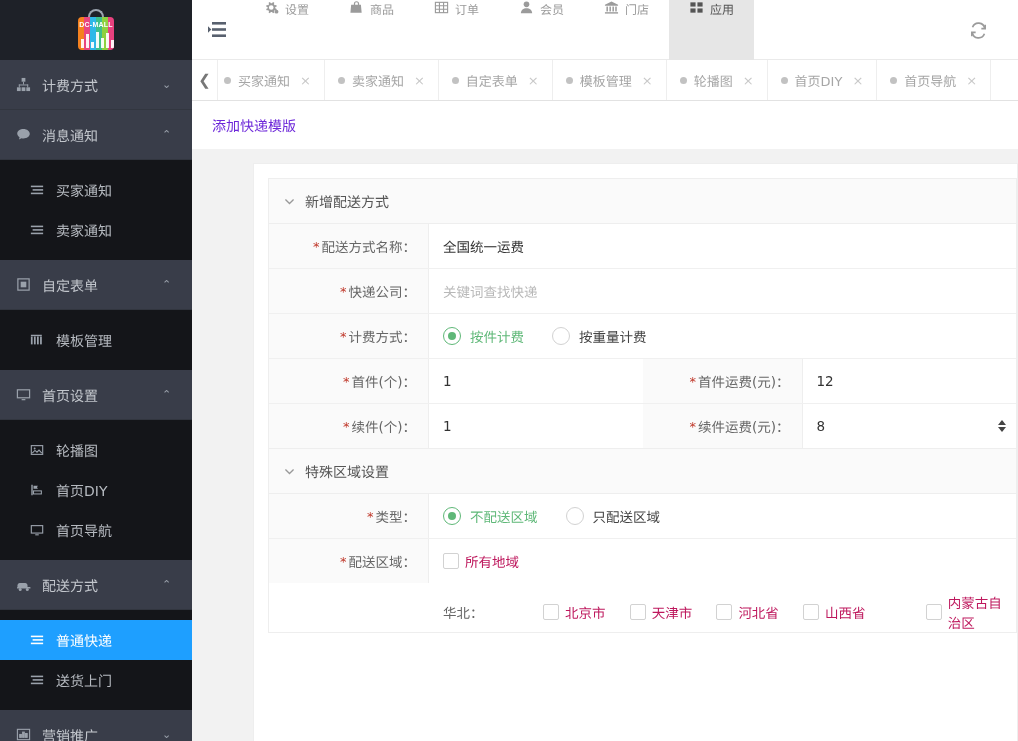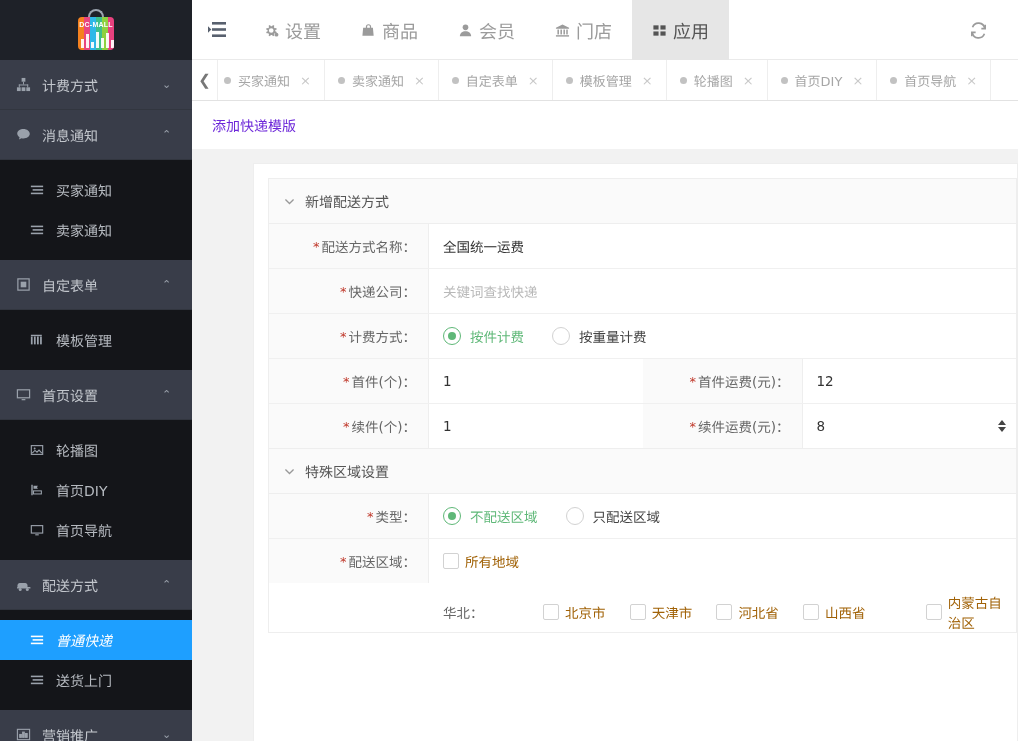--- a/index.html
+++ b/index.html
@@ -77,21 +77,21 @@
   .m-top .m-arrow { flex: 0 0 14px; color: #9aa1ab; font-size: 11px; }
   .m-sub {
     display: flex; align-items: center;
     height: 40px; padding: 0 16px 0 30px;
     background: #141519;
     color: #b6bac0;
     font-size: 14px; cursor: pointer;
   }
   .m-sub .m-ic { width: 22px; flex: 0 0 22px; display: flex; align-items: center; color: #9aa1ab; }
   .m-sub .m-label { margin-left: 4px; }
-  .m-sub.active { background: #1E9FFF; color: #fff; font-style: italic; }
+  .m-sub.active { background: #1E9FFF; color: #fff; }
   .m-sub.active .m-ic { color: #fff; }
   .m-group-pad { height: 10px; background: #141519; }
 
   svg.ic { display:block; }
 
   
   #main { position: absolute; left: 192px; top: 0; right: 0; height: 741px; background: #f2f2f2; }
 
   
   #topbar {
@@ -99,23 +99,23 @@
     border-bottom: 1px solid #eaeaea;
     display: flex; align-items: stretch;
     position: relative;
   }
   .collapse-btn {
     width: 52px; display: flex; align-items: center; justify-content: center;
     color: #58606e; cursor: pointer;
   }
   .nav-items { display: flex; align-items: stretch; }
   .nav-item {
-    display: flex; align-items: center; gap: 6px;
+    display: flex; align-items: flex-start; gap: 6px;
     padding: 0 20px; height: 60px;
-    color: #9b9b9b; font-size: 18px; cursor: pointer;
+    color: #9b9b9b; font-size: 12px; cursor: pointer;
   }
   .nav-item.active { background: #e6e6e6; color: #555; }
   .nav-item .nav-ic { display: flex; align-items: center; }
   .topbar-right {
     position: absolute; right: 0; top: 0; height: 60px;
     display: flex; align-items: center; padding-right: 30px;
   }
   .refresh-btn { color: #9b9b9b; cursor: pointer; display: flex; align-items: center; }
 
   
@@ -216,21 +216,21 @@
     display: flex; align-items: center; justify-content: center;
     flex: 0 0 18px;
   }
   .radio.checked .rbox { border-color: #5FB878; }
   .radio.checked .rbox::after {
     content: ""; width: 8px; height: 8px; border-radius: 50%; background: #5FB878;
   }
   .radio.checked .r-label { color: #5FB878; }
 
   .checks-area { flex: 1 1 auto; padding: 12px 14px 0 14px; }
-  .chk { display: inline-flex; align-items: center; gap: 6px; cursor: pointer; font-size: 13.5px; color: #a16207; }
+  .chk { display: inline-flex; align-items: center; gap: 6px; cursor: pointer; font-size: 13.5px; color: #be185d; }
   .cbox {
     width: 16px; height: 16px; border: 1px solid #d2d2d2; background: #fff;
     flex: 0 0 16px; border-radius: 2px;
   }
   .region-row { display: flex; align-items: center; margin-top: 20px; gap: 0; }
   .region-name { flex: 0 0 100px; color: #666; font-size: 13.5px; }
   .region-items { display: flex; align-items: center; gap: 4px; }
   .region-items .chk { width: 96px; }
   .region-items .chk.wide { width: auto; padding-left: 36px; }
 </style>
@@ -451,20 +451,29 @@
           </span>
           <span>设置</span>
         </div>
         <div class="nav-item">
           <span class="nav-ic">
             <svg width="15" height="15" viewBox="0 0 16 16" fill="currentColor">
                 <path d="M5.2 5V4a2.8 2.8 0 015.6 0v1h1.9l.8 8.5H1.5L2.3 5h2.9zm1.3 0h3V4a1.5 1.5 0 00-3 0v1z"></path>
               </svg>
           </span>
           <span>商品</span>
+        </div>
+        <div class="nav-item">
+          <span class="nav-ic">
+            <svg width="15" height="15" viewBox="0 0 16 16" fill="none" stroke="currentColor" stroke-width="1.2">
+                <rect x="1.5" y="2.5" width="13" height="11"></rect>
+                <path d="M1.5 6.2h13M1.5 9.9h13M5.8 2.5v11M10.2 2.5v11"></path>
+              </svg>
+          </span>
+          <span>订单</span>
         </div>
         <div class="nav-item">
           <span class="nav-ic">
             <svg width="15" height="15" viewBox="0 0 16 16" fill="currentColor">
                 <circle cx="8" cy="4.6" r="3"></circle>
                 <path d="M2 14c0-3.1 2.7-5.2 6-5.2S14 10.9 14 14z"></path>
               </svg>
           </span>
           <span>会员</span>
         </div>

